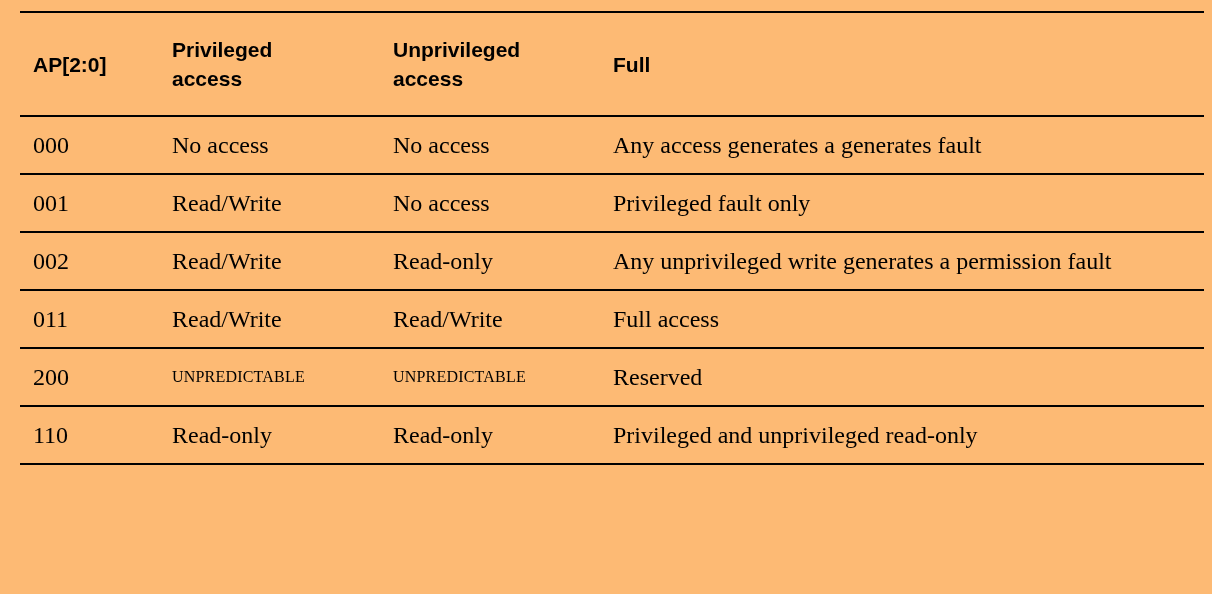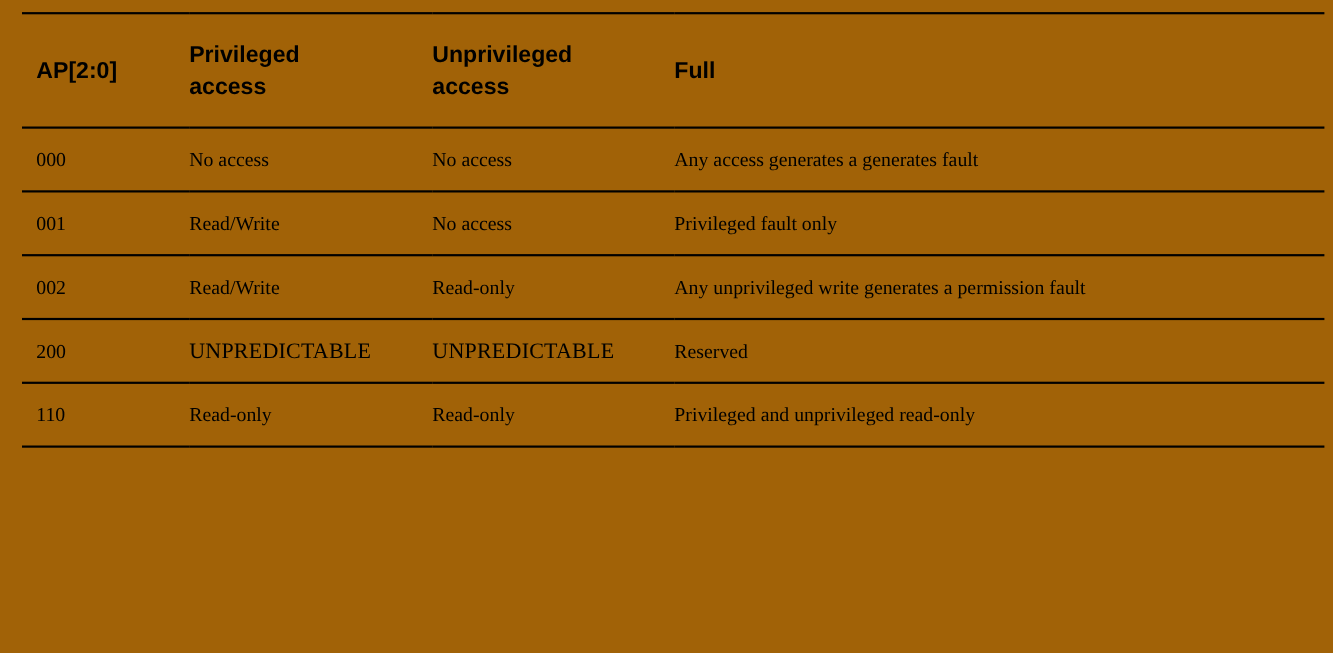--- a/index.html
+++ b/index.html
@@ -4,21 +4,21 @@
 <style>
   html, body {
     margin: 0;
     padding: 0;
     background: #ffffff;
   }
   .page {
     position: relative;
     width: 1212px;
     height: 594px;
-    background: #a16207;
+    background: #fdba74;
     color: #000000;
     font-family: "Liberation Serif", serif;
     overflow: hidden;
   }
   table.ap-table {
     position: absolute;
     left: 20px;
     top: 11px;
     width: 1184px;
     border-collapse: collapse;
@@ -42,35 +42,35 @@
     border-bottom: 2px solid #000000;
   }
   
   thead th .wrap-narrow {
     display: inline-block;
     max-width: 150px;
   }
 
   tbody td {
     font-family: "Liberation Serif", serif;
-    font-size: 18px;
+    font-size: 24px;
     line-height: 26px;
     text-align: left;
     vertical-align: middle;
     height: 56px;
     padding: 0;
     border-bottom: 2px solid #000000;
     white-space: nowrap;
     overflow: hidden;
   }
   .col-ap {
     padding-left: 13px !important;
   }
   td.caps {
-    font-size: 20px;
+    font-size: 16px;
     letter-spacing: 0.2px;
   }
 </style>
 </head>
 <body>
 
 <div class="page">
   <table class="ap-table">
     <colgroup>
       <col class="c-ap">
@@ -107,20 +107,26 @@
         <td>No access</td>
         <td>Privileged fault only</td>
       </tr>
       <tr>
         <td class="col-ap">002</td>
         <td>Read/Write</td>
         <td>Read-only</td>
         <td>Any unprivileged write generates a permission fault</td>
       </tr>
       <tr>
+        <td class="col-ap">011</td>
+        <td>Read/Write</td>
+        <td>Read/Write</td>
+        <td>Full access</td>
+      </tr>
+      <tr>
         <td class="col-ap">200</td>
         <td class="caps">UNPREDICTABLE</td>
         <td class="caps">UNPREDICTABLE</td>
         <td>Reserved</td>
       </tr>
       <tr>
         <td class="col-ap">110</td>
         <td>Read-only</td>
         <td>Read-only</td>
         <td>Privileged and unprivileged read-only</td>

